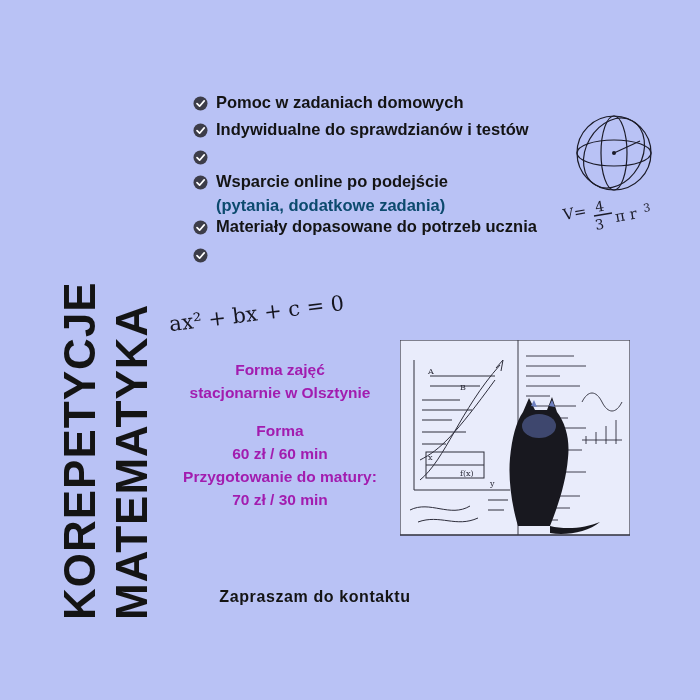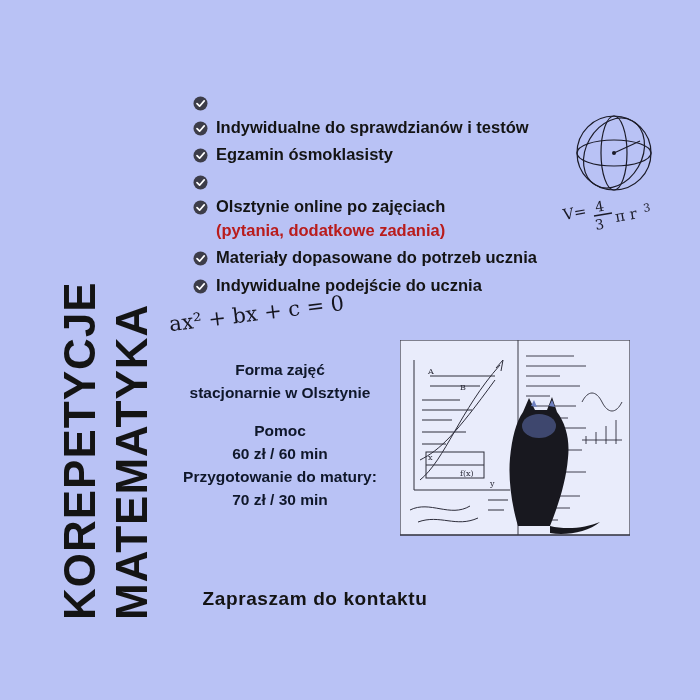--- a/index.html
+++ b/index.html
@@ -73,24 +73,23 @@
   .bullet-text {
     font-size: 16.5px;
     font-weight: bold;
     line-height: 1.28;
     color: #141414;
   }
   .bullet-sub {
     font-size: 16.5px;
     font-weight: bold;
     line-height: 1.28;
-    color: #b91c1c;
+    color: #0c4a6e;
     margin-left: 23px;
     margin-top: -3px;
-    margin-bottom: 6px;
   }
 
   
   .sphere-art {
     position: absolute;
     right: 28px;
     top: 108px;
     width: 110px;
     height: 140px;
   }
@@ -111,35 +110,35 @@
   
   .info {
     position: absolute;
     left: 150px;
     top: 358px;
     width: 260px;
     text-align: center;
     font-weight: bold;
     font-size: 15.5px;
     line-height: 1.5;
-    color: #0f172a;
+    color: #a21caf;
   }
   .info .gap {
     height: 14px;
   }
 
   
   .footer {
     position: absolute;
     left: 150px;
     top: 588px;
     width: 330px;
     text-align: center;
     font-weight: bold;
-    font-size: 19px;
+    font-size: 16px;
     letter-spacing: 0.6px;
     color: #141414;
   }
 
   
   .illustration {
     position: absolute;
     left: 400px;
     top: 340px;
     width: 230px;
@@ -158,80 +157,71 @@
 
   <div class="bullets">
 
     <div class="bullet-row">
       <span class="check-icon">
         <svg width="15" height="15" viewBox="0 0 15 15">
             <circle cx="7.5" cy="7.5" r="7" fill="#3d3d49"></circle>
             <path d="M4 7.6 L6.6 10.2 L11.2 4.9" stroke="#ffffff" stroke-width="1.7" fill="none" stroke-linecap="round" stroke-linejoin="round"></path>
           </svg>
       </span>
+      <span class="bullet-text">Pomoc w zadaniach domowych</span>
     </div>
 
     <div class="bullet-row">
       <span class="check-icon">
         <svg width="15" height="15" viewBox="0 0 15 15">
             <circle cx="7.5" cy="7.5" r="7" fill="#3d3d49"></circle>
             <path d="M4 7.6 L6.6 10.2 L11.2 4.9" stroke="#ffffff" stroke-width="1.7" fill="none" stroke-linecap="round" stroke-linejoin="round"></path>
           </svg>
       </span>
       <span class="bullet-text">Indywidualne do sprawdzianów i testów</span>
     </div>
 
-    <div class="bullet-row">
-      <span class="check-icon">
-        <svg width="15" height="15" viewBox="0 0 15 15">
-            <circle cx="7.5" cy="7.5" r="7" fill="#3d3d49"></circle>
-            <path d="M4 7.6 L6.6 10.2 L11.2 4.9" stroke="#ffffff" stroke-width="1.7" fill="none" stroke-linecap="round" stroke-linejoin="round"></path>
-          </svg>
-      </span>
-      <span class="bullet-text">Egzamin ósmoklasisty</span>
-    </div>
-
-    <div class="bullet-row">
-      <span class="check-icon">
-        <svg width="15" height="15" viewBox="0 0 15 15">
-            <circle cx="7.5" cy="7.5" r="7" fill="#3d3d49"></circle>
-            <path d="M4 7.6 L6.6 10.2 L11.2 4.9" stroke="#ffffff" stroke-width="1.7" fill="none" stroke-linecap="round" stroke-linejoin="round"></path>
-          </svg>
-      </span>
-    </div>
-
-    <div class="bullet-row">
-      <span class="check-icon">
-        <svg width="15" height="15" viewBox="0 0 15 15">
-            <circle cx="7.5" cy="7.5" r="7" fill="#3d3d49"></circle>
-            <path d="M4 7.6 L6.6 10.2 L11.2 4.9" stroke="#ffffff" stroke-width="1.7" fill="none" stroke-linecap="round" stroke-linejoin="round"></path>
-          </svg>
-      </span>
-      <span class="bullet-text">Olsztynie online po zajęciach</span>
+
+    <div class="bullet-row">
+      <span class="check-icon">
+        <svg width="15" height="15" viewBox="0 0 15 15">
+            <circle cx="7.5" cy="7.5" r="7" fill="#3d3d49"></circle>
+            <path d="M4 7.6 L6.6 10.2 L11.2 4.9" stroke="#ffffff" stroke-width="1.7" fill="none" stroke-linecap="round" stroke-linejoin="round"></path>
+          </svg>
+      </span>
+    </div>
+
+    <div class="bullet-row">
+      <span class="check-icon">
+        <svg width="15" height="15" viewBox="0 0 15 15">
+            <circle cx="7.5" cy="7.5" r="7" fill="#3d3d49"></circle>
+            <path d="M4 7.6 L6.6 10.2 L11.2 4.9" stroke="#ffffff" stroke-width="1.7" fill="none" stroke-linecap="round" stroke-linejoin="round"></path>
+          </svg>
+      </span>
+      <span class="bullet-text">Wsparcie online po podejście</span>
     </div>
     <div class="bullet-sub">(pytania, dodatkowe zadania)</div>
 
     <div class="bullet-row">
       <span class="check-icon">
         <svg width="15" height="15" viewBox="0 0 15 15">
             <circle cx="7.5" cy="7.5" r="7" fill="#3d3d49"></circle>
             <path d="M4 7.6 L6.6 10.2 L11.2 4.9" stroke="#ffffff" stroke-width="1.7" fill="none" stroke-linecap="round" stroke-linejoin="round"></path>
           </svg>
       </span>
       <span class="bullet-text">Materiały dopasowane do potrzeb ucznia</span>
     </div>
 
     <div class="bullet-row">
       <span class="check-icon">
         <svg width="15" height="15" viewBox="0 0 15 15">
             <circle cx="7.5" cy="7.5" r="7" fill="#3d3d49"></circle>
             <path d="M4 7.6 L6.6 10.2 L11.2 4.9" stroke="#ffffff" stroke-width="1.7" fill="none" stroke-linecap="round" stroke-linejoin="round"></path>
           </svg>
       </span>
-      <span class="bullet-text">Indywidualne podejście do ucznia</span>
     </div>
 
   </div>
 
   <div class="sphere-art">
     <svg width="110" height="140" viewBox="0 0 110 140">
       <g fill="none" stroke="#1b1b28" stroke-width="1.2">
         <circle cx="52" cy="45" r="37"></circle>
         <ellipse cx="52" cy="45" rx="37" ry="13"></ellipse>
         <ellipse cx="52" cy="45" rx="13" ry="37"></ellipse>
@@ -249,21 +239,21 @@
       </g>
     </svg>
   </div>
 
   <div class="quadratic">ax² + bx + c = 0</div>
 
   <div class="info">
     <div>Forma zajęć</div>
     <div>stacjonarnie w Olsztynie</div>
     <div class="gap"></div>
-    <div>Pomoc</div>
+    <div>Forma</div>
     <div>60 zł / 60 min</div>
     <div>Przygotowanie do matury:</div>
     <div>70 zł / 30 min</div>
   </div>
 
   <div class="footer">Zapraszam do kontaktu</div>
 
   <div class="illustration">
     <svg width="230" height="230" viewBox="0 0 230 230">
 

